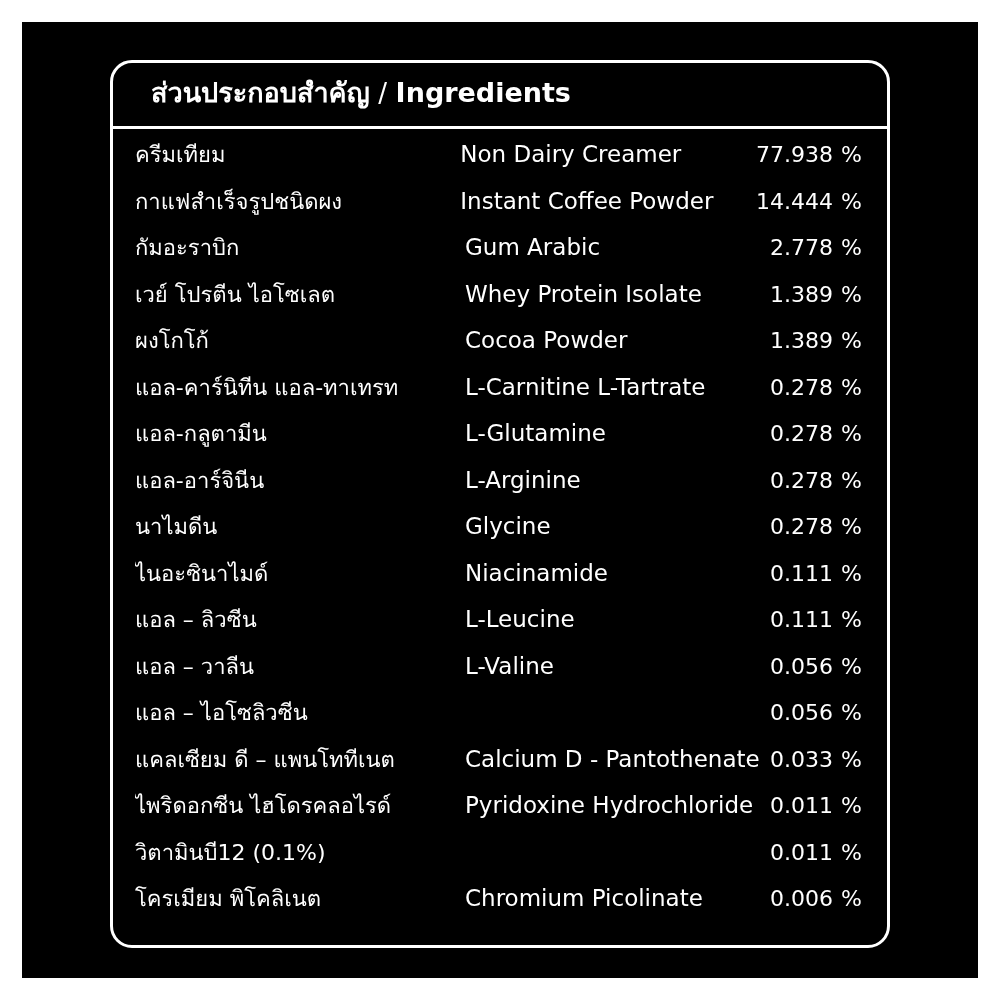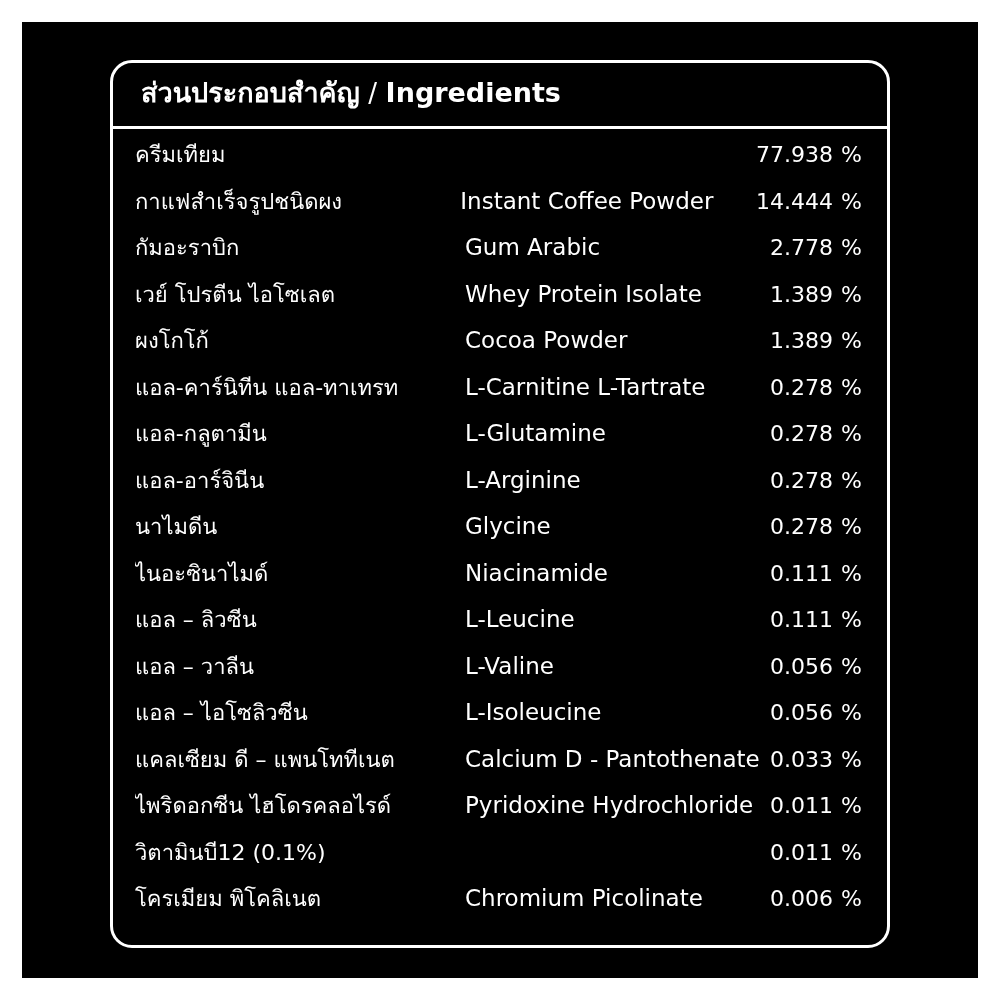--- a/index.html
+++ b/index.html
@@ -29,21 +29,21 @@
     width: 780px;
     height: 888px;
     border: 3px solid #ffffff;
     border-radius: 22px;
     box-sizing: border-box;
     overflow: hidden;
   }
   .header {
     position: relative;
     height: 60px;
-    padding: 10px 0 0 28px;
+    padding: 10px 0 0 38px;
     box-sizing: border-box;
   }
   .header-text {
     color: #ffffff;
     font-size: 27px;
     line-height: 40px;
     white-space: nowrap;
   }
   .header-text .thai {
     font-family: "DejaVu Sans", sans-serif;
@@ -123,20 +123,21 @@
         <span class="sep">/</span>
         <span class="eng">Ingredients</span>
       </div>
     </div>
     <div class="divider"></div>
 
     <div class="rows">
 
       <div class="row">
         <div class="col-thai">ครีมเทียม</div>
+        <div class="col-eng">Non Dairy Creamer</div>
         <div class="col-val"><span class="num">77.938</span><span class="pct">%</span></div>
       </div>
 
       <div class="row">
         <div class="col-thai">กาแฟสำเร็จรูปชนิดผง</div>
         <div class="col-eng">Instant Coffee Powder</div>
         <div class="col-val"><span class="num">14.444</span><span class="pct">%</span></div>
       </div>
 
       <div class="row">
@@ -194,21 +195,20 @@
       </div>
 
       <div class="row">
         <div class="col-thai">แอล – วาลีน</div>
         <div class="col-eng">L-Valine</div>
         <div class="col-val"><span class="num">0.056</span><span class="pct">%</span></div>
       </div>
 
       <div class="row">
         <div class="col-thai">แอล – ไอโซลิวซีน</div>
-        <div class="col-eng">L-Isoleucine</div>
         <div class="col-val"><span class="num">0.056</span><span class="pct">%</span></div>
       </div>
 
       <div class="row">
         <div class="col-thai">แคลเซียม ดี – แพนโททีเนต</div>
         <div class="col-eng">Calcium D - Pantothenate</div>
         <div class="col-val"><span class="num">0.033</span><span class="pct">%</span></div>
       </div>
 
       <div class="row">

